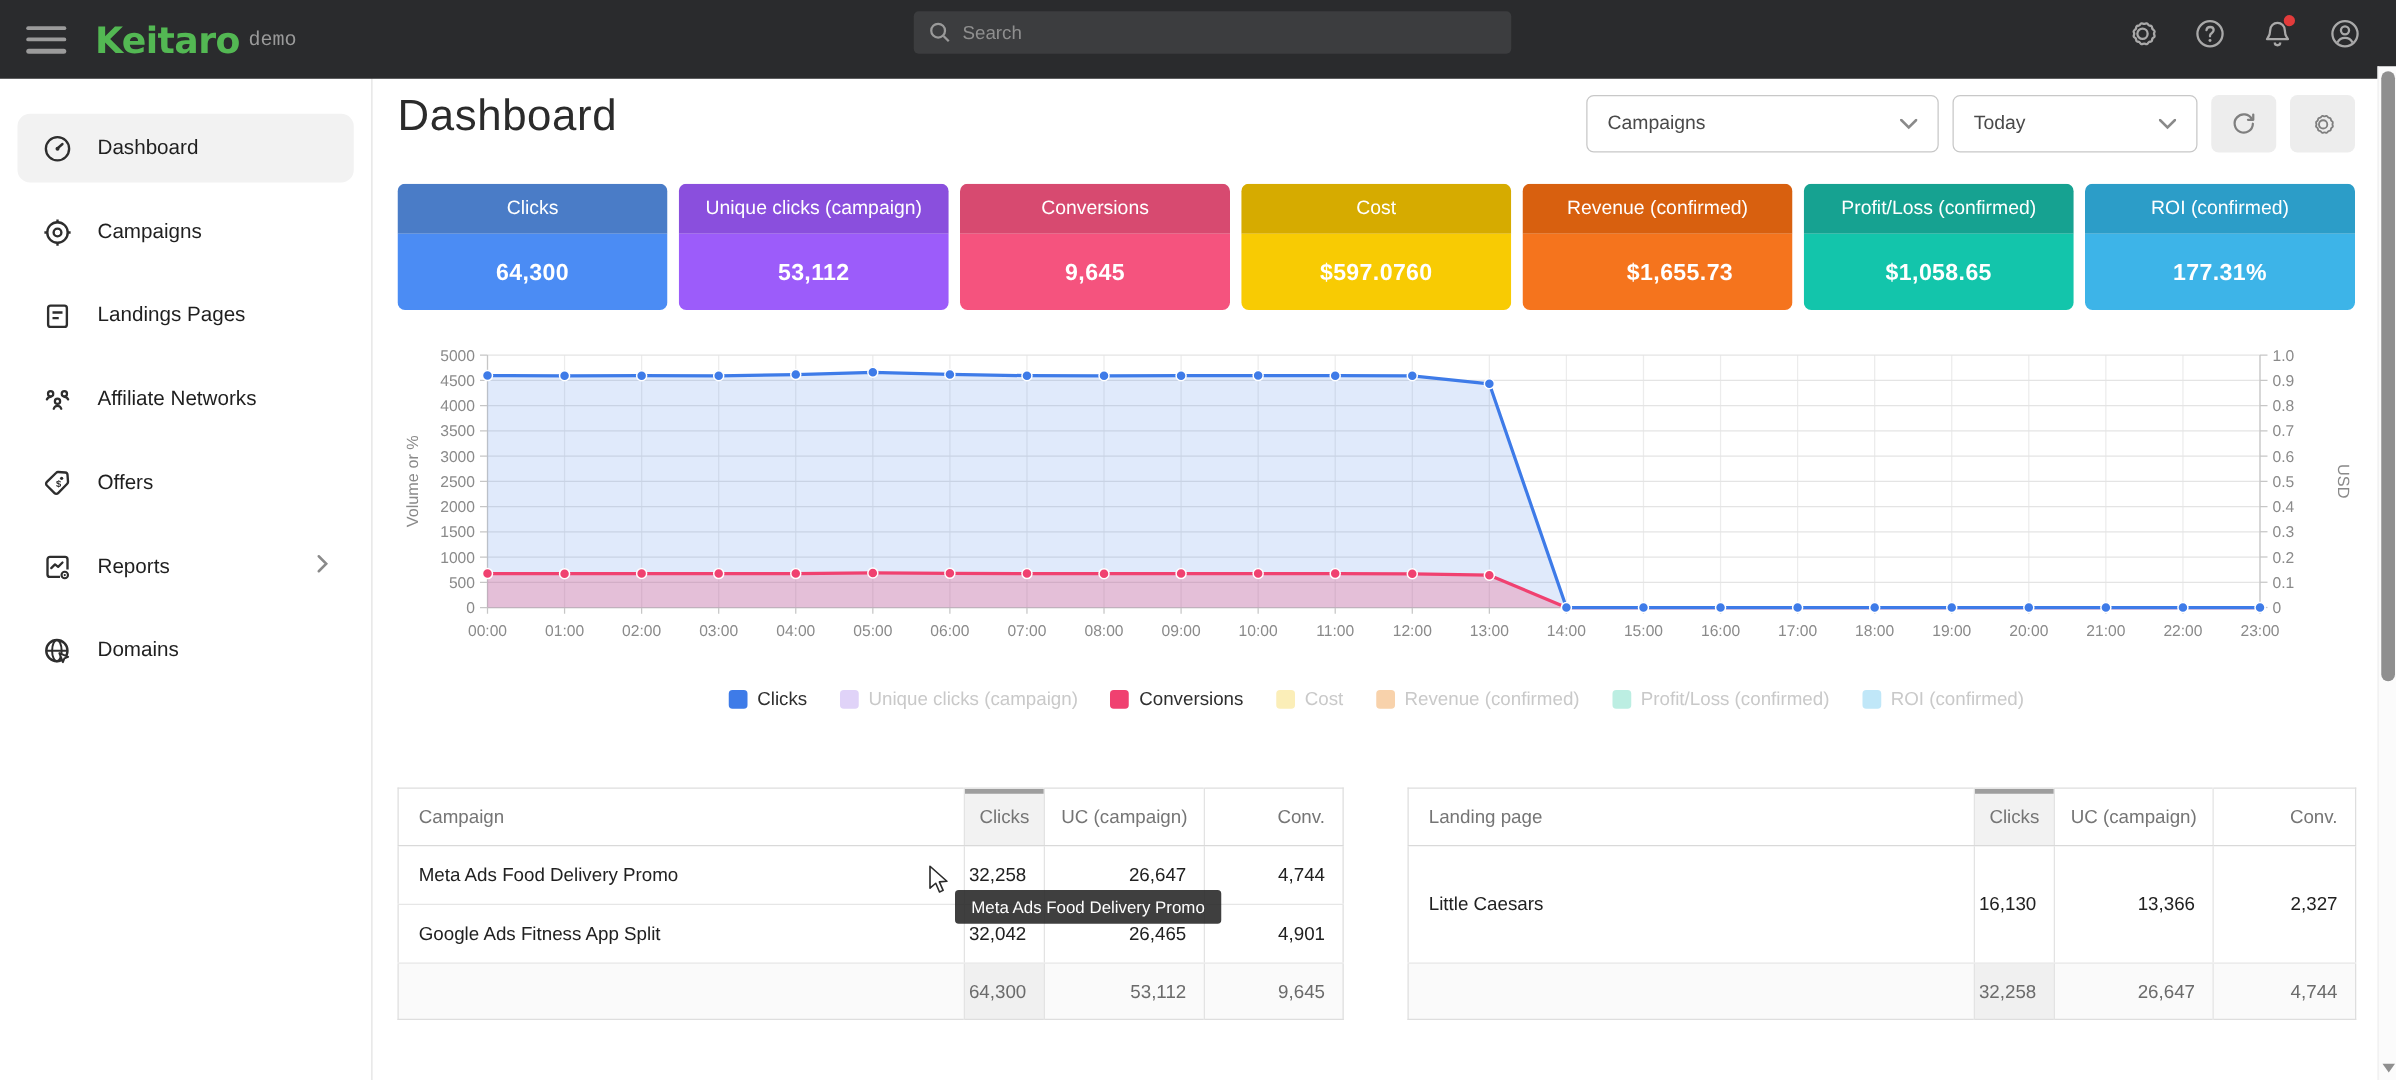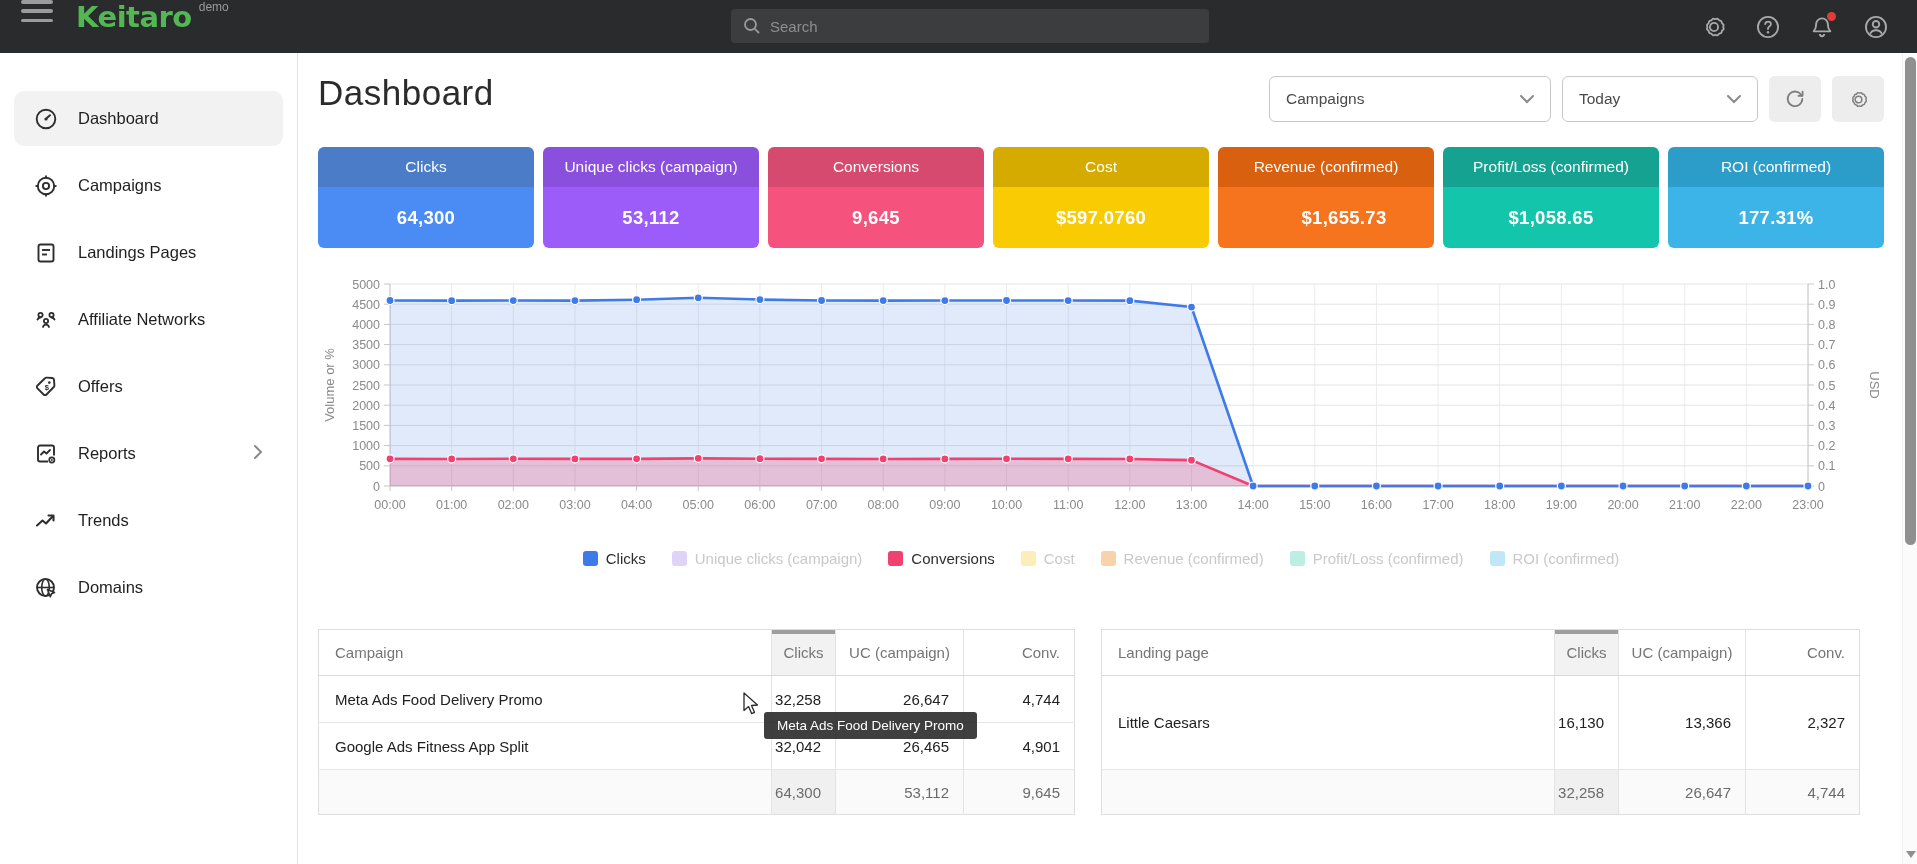--- a/index.html
+++ b/index.html
@@ -1,27 +1,27 @@
 <!DOCTYPE html>
 <html><head>
 <meta charset="utf-8">
 <style>
   * { margin:0; padding:0; box-sizing:border-box; }
   html,body { width:1917px; height:864px; overflow:hidden; background:#fff;
               font-family:"Liberation Sans", sans-serif; position:relative; }
 
   
-  .topbar { position:absolute; top:0; left:0; width:1917px; height:53px;
-            background:#2a2b2d; display:flex; align-items:flex-start; z-index:30; }
+  .topbar { position:absolute; top:0; left:0; width:1917px; height:63px;
+            background:#2a2b2d; display:flex; align-items:center; z-index:30; }
   .hamburger { width:32px; height:22px; margin-left:21px; display:flex; flex-direction:column;
                justify-content:space-between; cursor:pointer; }
   .hamburger div { height:3.5px; background:#9b9b9b; border-radius:2px; }
   .logo { margin-left:23px; font-family:"DejaVu Sans", sans-serif; font-weight:bold;
           font-size:29px; color:#53b853; letter-spacing:-0.5px; }
-  .logo-badge { color:#9a9a9a; font-size:12px; margin-left:7px; }
+  .logo-badge { color:#9a9a9a; font-size:16px; margin-left:7px;font-family:Liberation Mono, monospace; }
   .search-wrap { position:absolute; left:731px; top:9px; width:478px; height:34px;
                  background:#3c3d3f; border-radius:4px; display:flex; align-items:center; }
   .search-wrap svg { margin-left:12px; }
   .search-wrap input { background:transparent; border:none; outline:none; color:#84cc16;
                        font-size:15px; margin-left:9px; width:400px; font-family:inherit; }
   .search-wrap input::placeholder { color:#8f8f8f; }
   .topbar-icons { position:absolute; right:28px; top:0; height:53px; display:flex;
                   align-items:center; gap:28px; }
   .tb-icon { width:26px; height:26px; position:relative; cursor:pointer; }
   .dot { position:absolute; top:-2px; right:-1px; width:9px; height:9px; border-radius:50%; }
@@ -65,21 +65,21 @@
   .tick { font-size:12.5px; fill:#8a8a8a; font-family:"Liberation Sans", sans-serif; }
   .axis-title { font-size:13px; fill:#8a8a8a; font-family:"Liberation Sans", sans-serif; }
   .legend-row { display:flex; justify-content:center; align-items:center; gap:26px;
                 margin-top:26px; }
   .legend-item { display:flex; align-items:center; gap:8px; cursor:pointer; }
   .legend-swatch { width:15px; height:15px; border-radius:3px; }
   .legend-label { font-size:15px; color:#2e2e2e; }
   .legend-item.inactive .legend-label { color:#c9c9c9; }
 
   
-  .tables-row { display:flex; gap:26px; margin-top:62px; }
+  .tables-row { display:flex; gap:51px; margin-top:62px; }
   table.data { border-collapse:collapse; table-layout:fixed; background:#fff;
                border:1px solid #dedede; }
   table.data.t0 { width:757px; } table.data.t1 { width:758px; }
   table.data th { height:46px; font-weight:400; font-size:15px; color:#757575;
                   border-bottom:1px solid #d9d9d9; cursor:pointer; }
   table.data td { height:47px; font-size:15px; color:#212121; }
   table.data tbody td { border-bottom:1px solid #e6e6e6; }
   table.data .c-name { text-align:left; padding-left:16px; }
   table.data .c-num  { text-align:right; padding-right:14px; }
   table.data th.c-clicks, table.data th.c-uc { text-align:center; padding:0 6px; }
@@ -215,29 +215,20 @@
           <path d="M20 13.5 v-8 a2 2 0 0 0-2-2 h-12 a2 2 0 0 0-2 2 v12 a2 2 0 0 0 2 2 h8" fill="none" stroke="#2e2e2e" stroke-width="1.9"></path>
           <path d="M7 12.5l3-3 2.5 2 3.5-3.5" fill="none" stroke="#2e2e2e" stroke-width="1.8" stroke-linecap="round" stroke-linejoin="round"></path>
           <circle cx="17.8" cy="18" r="2.6" fill="none" stroke="#2e2e2e" stroke-width="1.7"></circle>
           <circle cx="17.8" cy="18" r="0.9" fill="#2e2e2e"></circle>
         </svg>
       </span>
       <span class="nav-label">Reports</span>
       <span class="nav-chevron"><svg width="10" height="16" viewBox="0 0 10 16">
           <path d="M2 2l6 6-6 6" fill="none" stroke="#8a8a8a" stroke-width="2" stroke-linecap="round"></path>
         </svg></span>
-    </div>
-    <div class="nav-item">
-      <span class="nav-icon">
-        <svg width="24" height="24" viewBox="0 0 24 24">
-          <path d="M3 16.5l5.5-5 3.5 3 7-7.5" fill="none" stroke="#2e2e2e" stroke-width="2.1" stroke-linecap="round" stroke-linejoin="round"></path>
-          <path d="M14.5 6.5h5v5" fill="none" stroke="#2e2e2e" stroke-width="2.1" stroke-linecap="round" stroke-linejoin="round"></path>
-        </svg>
-      </span>
-      <span class="nav-label">Trends</span>
     </div>
     <div class="nav-item">
       <span class="nav-icon">
         <svg width="24" height="24" viewBox="0 0 24 24">
           <circle cx="11.5" cy="11.5" r="8.5" fill="none" stroke="#2e2e2e" stroke-width="1.9"></circle>
           <ellipse cx="11.5" cy="11.5" rx="3.8" ry="8.5" fill="none" stroke="#2e2e2e" stroke-width="1.6"></ellipse>
           <line x1="3.2" y1="11.5" x2="19.8" y2="11.5" stroke="#2e2e2e" stroke-width="1.6"></line>
           <path d="M13.5 13.5l7 3-3 1.2-1.2 3z" fill="#fff" stroke="#2e2e2e" stroke-width="1.6" stroke-linejoin="round"></path>
         </svg>
       </span>

